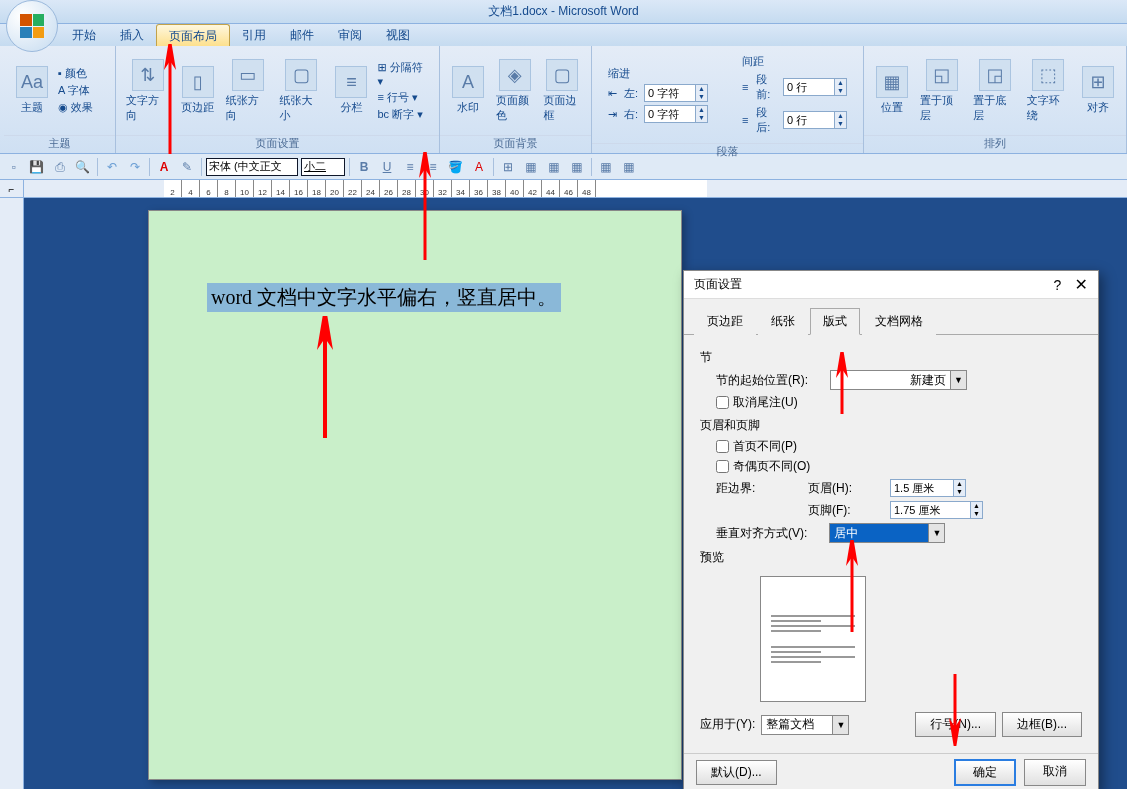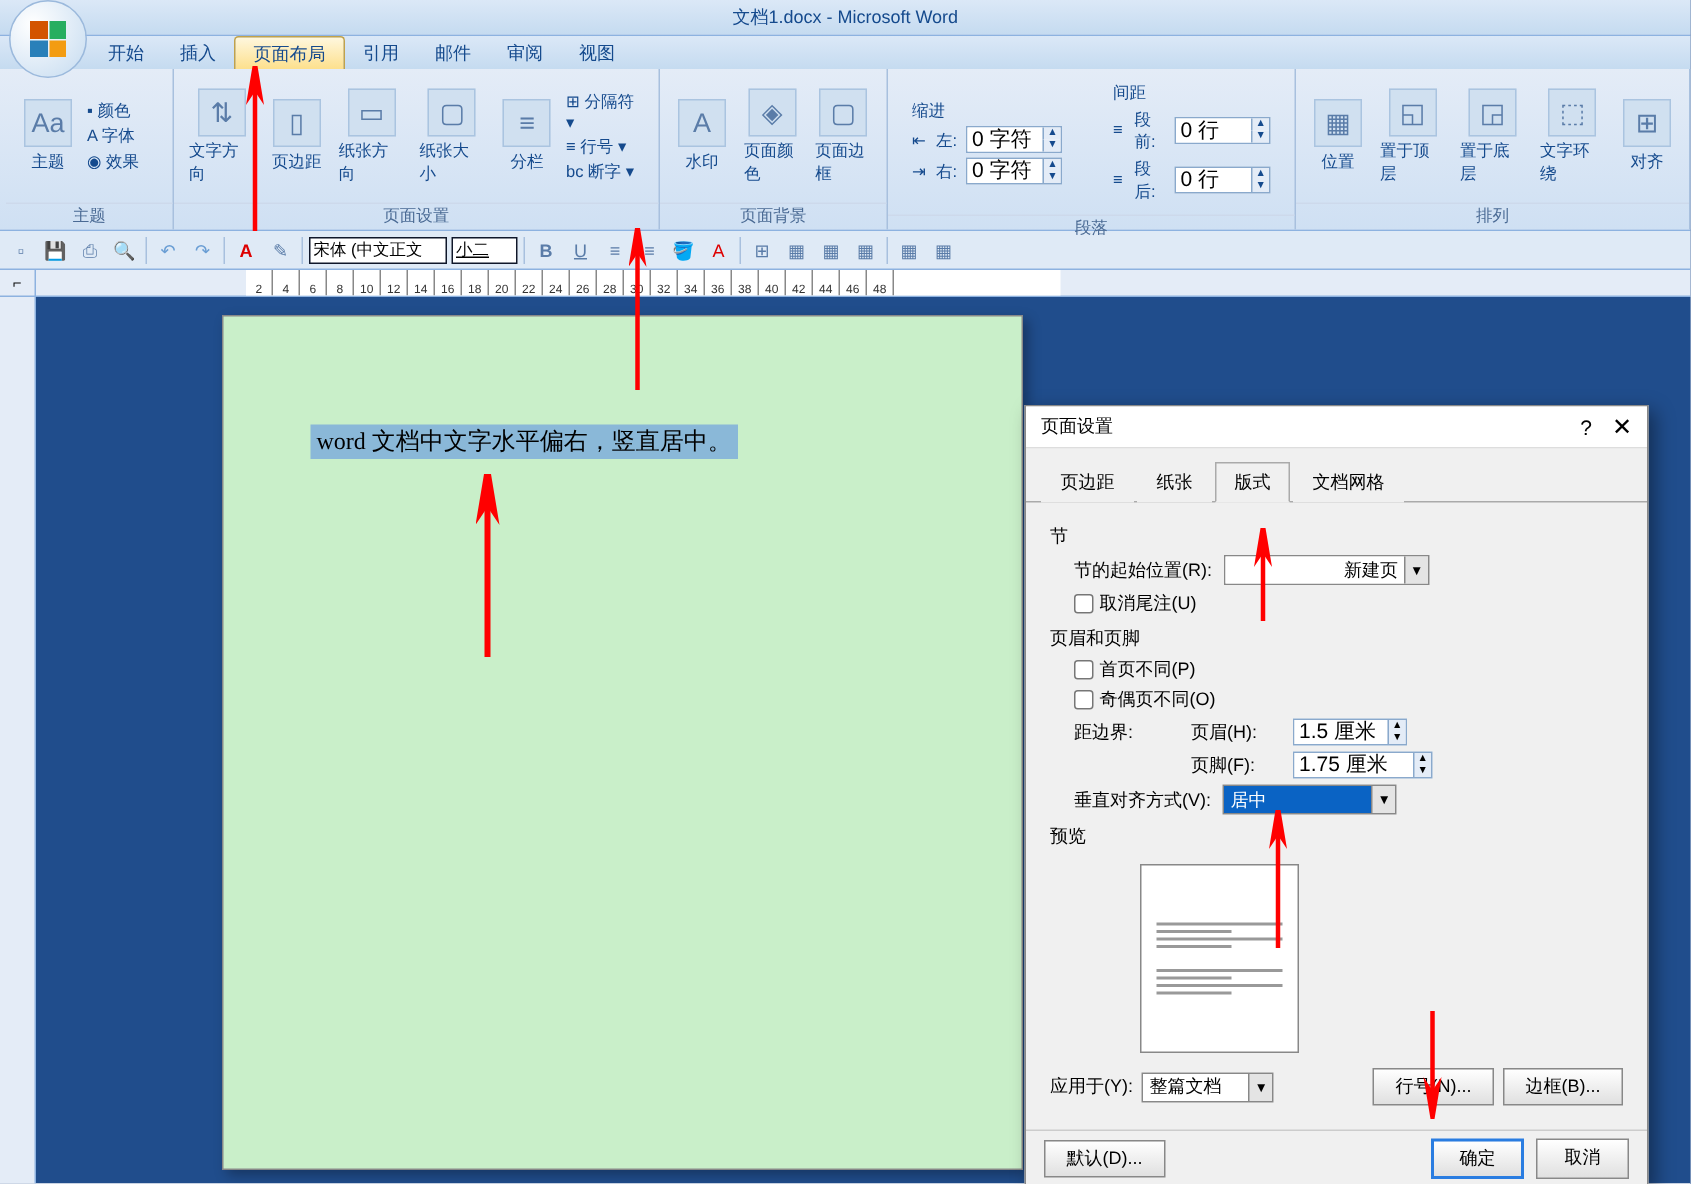--- a/index.html
+++ b/index.html
@@ -18,47 +18,47 @@
 .ribbon { height: 108px; background: linear-gradient(#e4ecf7,#cfe0f3); border-bottom: 1px solid #8db2e0; display: flex; padding-left: 4px; position: relative; }
 .ribbon-group { border-right: 1px solid #a8c0de; display: flex; flex-direction: column; }
 .ribbon-group-body { flex: 1; display: flex; align-items: center; padding: 4px 8px; gap: 6px; }
 .ribbon-group-label { height: 18px; text-align: center; font-size: 11px; color: #4a6a94; border-top: 1px solid #cdd9eb; position: relative; }
 .ribbon-btn { display: flex; flex-direction: column; align-items: center; gap: 2px; font-size: 11px; color: #154a8d; cursor: pointer; padding: 2px; min-width: 40px; }
 .ribbon-icon { width: 32px; height: 32px; background: #d0e0f0; border: 1px solid #aac4e0; display: flex; align-items: center; justify-content: center; font-size: 18px; color: #5a7ca8; }
 .small-opts { display: flex; flex-direction: column; gap: 2px; font-size: 11px; color: #154a8d; }
 .indent-spacing { display: flex; flex-direction: column; gap: 3px; padding: 4px 8px; }
 .is-row { display: flex; align-items: center; gap: 6px; font-size: 11px; color: #154a8d; }
 .spinner { display: flex; align-items: center; border: 1px solid #8aa9cc; background: #fff; height: 18px; }
-.spinner input { border: none; width: 50px; padding: 0 3px; font-size: 14px; outline: none; }
+.spinner input { border: none; width: 50px; padding: 0 3px; font-size: 11px; outline: none; }
 .spinner-btns { display: flex; flex-direction: column; width: 12px; }
 .spinner-btns span { height: 8px; font-size: 7px; text-align: center; line-height: 8px; background: #e4ecf7; border-left: 1px solid #8aa9cc; cursor: pointer; }
 .qat { height: 26px; background: #dfeaf6; border-bottom: 1px solid #8db2e0; display: flex; align-items: center; padding: 0 4px; gap: 3px; }
 .qat-btn { width: 20px; height: 20px; display: flex; align-items: center; justify-content: center; font-size: 12px; cursor: pointer; color: #5a7ca8; }
 .qat-sep { width: 1px; height: 18px; background: #a8c0de; margin: 0 1px; }
 .qat-input { border: 1px solid #0f172a; height: 18px; font-size: 11px; padding: 0 2px; background: #fff; }
 .ruler-area { height: 18px; background: #e4ecf7; border-bottom: 1px solid #8db2e0; display: flex; }
 .corner-btn { width: 24px; height: 18px; border-right: 1px solid #8db2e0; display: flex; align-items: center; justify-content: center; font-size: 10px; }
 .ruler { flex: 1; position: relative; background: #fff; margin-left: 140px; margin-right: 420px; display: flex; overflow: hidden; }
 .ruler-bg { display: flex; height: 100%; }
 .ruler-num { width: 18px; font-size: 8px; color: #333; text-align: center; border-right: 1px solid #888; display: flex; align-items: flex-end; justify-content: center; }
 .doc-area { height: 591px; background: #204d8c; display: flex; position: relative; }
 .vruler { width: 24px; background: #e4ecf7; border-right: 1px solid #8db2e0; }
 .page-container { flex: 1; position: relative; overflow: hidden; }
 .page { position: absolute; left: 124px; top: 12px; width: 534px; height: 570px; background: #c9efc9; border: 1px solid #888; box-shadow: 3px 3px 8px rgba(0,0,0,0.3); }
-.doc-text { position: absolute; left: 58px; top: 72px; font-family: SimSun, serif; font-size: 16px; background: #8ab8d8; padding: 1px 4px; }
+.doc-text { position: absolute; left: 58px; top: 72px; font-family: SimSun, serif; font-size: 20px; background: #8ab8d8; padding: 1px 4px; }
 .dialog { position: absolute; right: 28px; top: 270px; width: 416px; background: #f0f0f0; border: 1px solid #888; box-shadow: 4px 4px 12px rgba(0,0,0,0.4); font-size: 12px; }
 .dialog-title { height: 28px; background: #fff; border-bottom: 1px solid #ddd; display: flex; align-items: center; padding: 0 10px; justify-content: space-between; }
 .dialog-close { font-size: 16px; cursor: pointer; }
 .dialog-help { font-size: 14px; cursor: pointer; margin-right: 10px; }
 .dialog-tabs { display: flex; padding: 8px 10px 0 10px; border-bottom: 1px solid #aaa; gap: 2px; }
 .dlg-tab { padding: 4px 12px; border: 1px solid transparent; cursor: pointer; position: relative; top: 1px; background: #f0f0f0; }
 .dlg-tab.active { border: 1px solid #aaa; border-bottom: 1px solid #f0f0f0; background: #f0f0f0; }
 .dialog-body { padding: 8px 16px 12px 16px; }
 .section-label { font-size: 12px; margin: 6px 0 4px 0; }
-.section-row { display: flex; align-items: center; gap: 8px; margin: 4px 0 4px 16px; font-size: 12px; }
+.section-row { display: flex; align-items: center; gap: 22px; margin: 4px 0 4px 16px; font-size: 12px; }
 .combo { display: flex; border: 1px solid #888; background: #fff; height: 20px; }
 .combo input { border: none; padding: 0 4px; font-size: 12px; outline: none; }
 .combo .dd { width: 16px; background: #e4e4e4; border-left: 1px solid #888; text-align: center; font-size: 9px; line-height: 18px; cursor: pointer; }
 .combo.selected input { background: #0a63c4; color: #fff; }
 .chk-row { display: flex; align-items: center; gap: 4px; margin: 3px 0 3px 16px; font-size: 12px; }
 .preview-box { width: 106px; height: 126px; border: 1px solid #888; background: #fff; margin: 6px 0; display: flex; flex-direction: column; justify-content: center; padding: 10px; gap: 3px; }
 .preview-line { height: 2px; background: #999; }
 .preview-line.short { width: 60%; }
 .dialog-footer { height: 38px; border-top: 1px solid #ccc; display: flex; align-items: center; padding: 0 12px; justify-content: space-between; }
 .dlg-btn { padding: 3px 14px; border: 1px solid #888; background: linear-gradient(#fff,#e0e0e0); font-size: 12px; cursor: pointer; min-width: 62px; text-align: center; }

